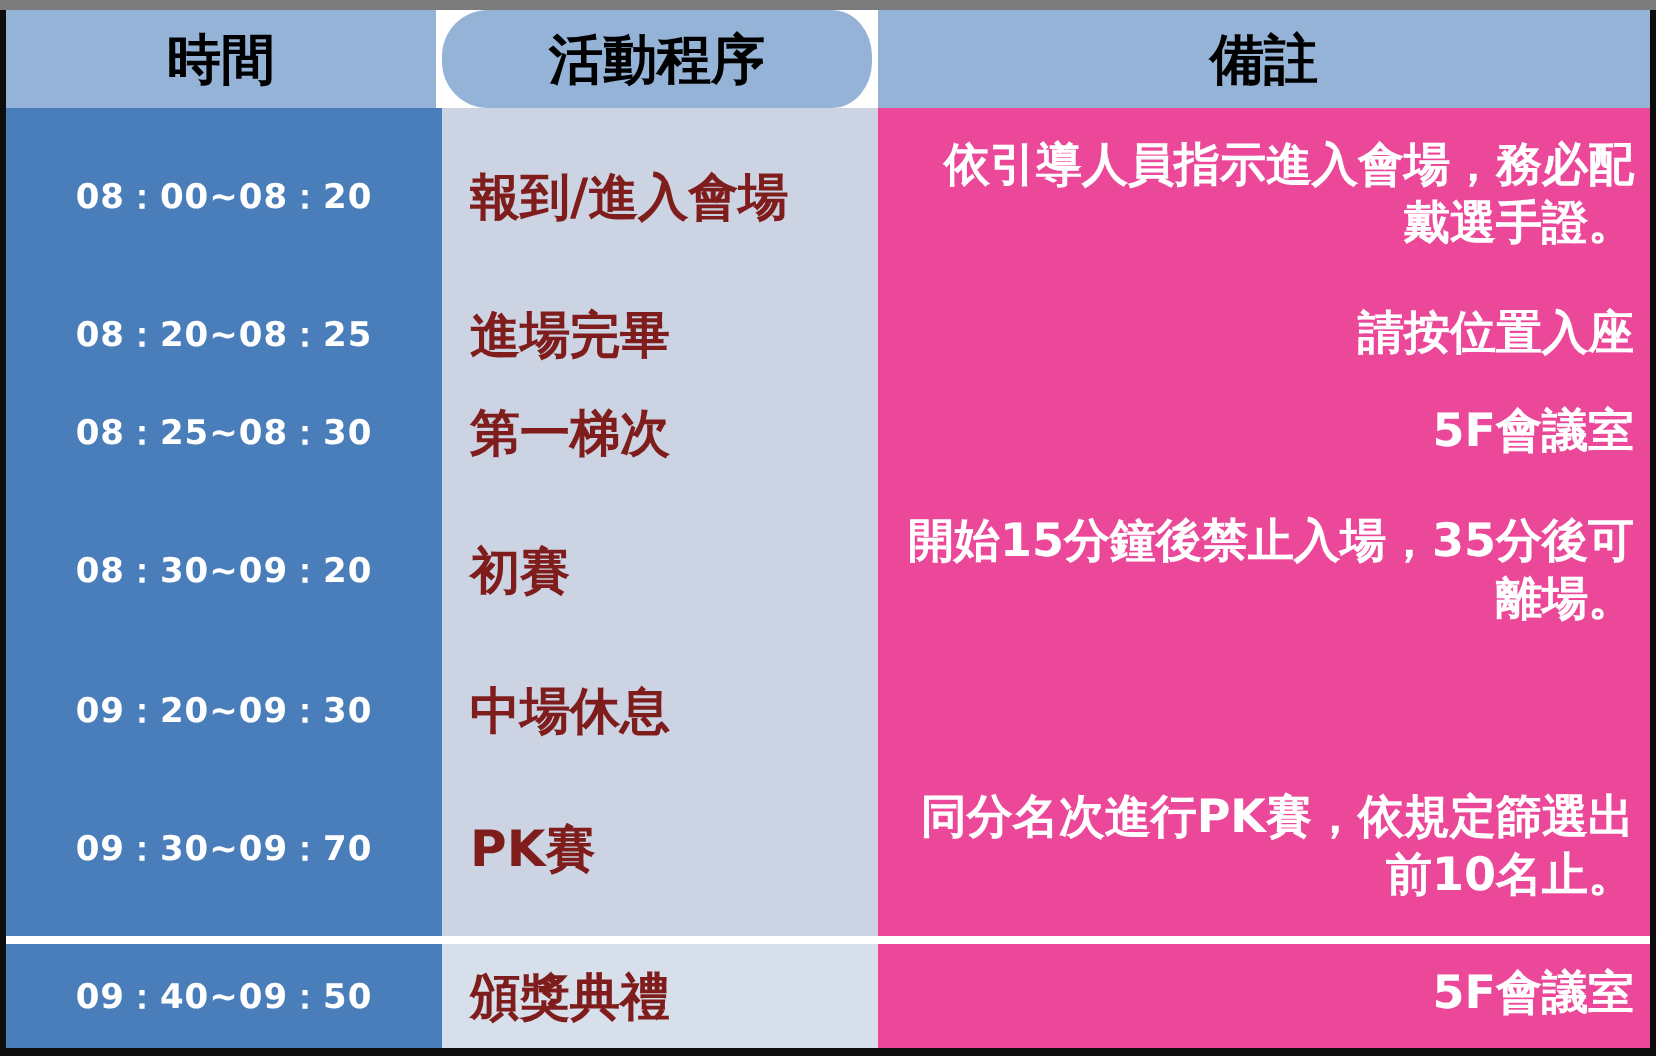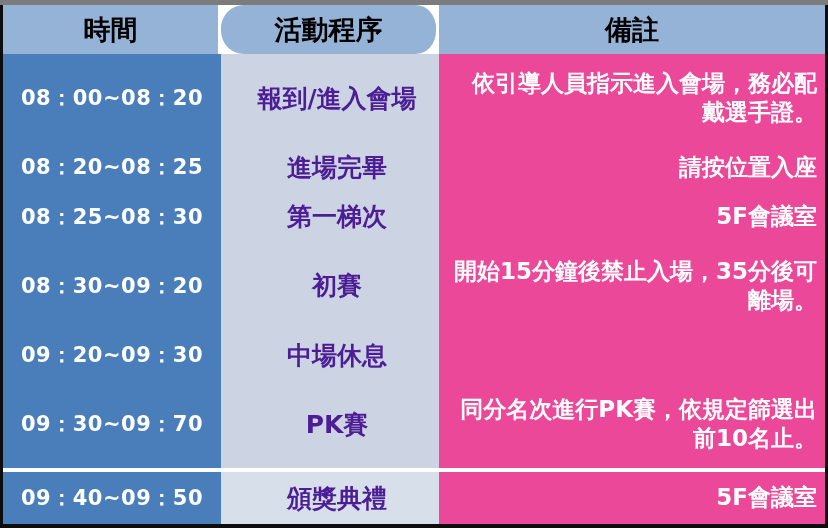--- a/index.html
+++ b/index.html
@@ -76,34 +76,34 @@
     height: 49px;
     border-bottom: 3px solid #ffffff;
   }
   .head-cell.c-time { border-right: 3px solid #ffffff; }
   .head-cell.c-prog { border-right: 3px solid #ffffff; border-radius: 23px; }
 
   
   .cell-time {
     background: #4a7ebb;
     color: #ffffff;
-    font-size: 21px;
+    font-size: 17px;
     font-weight: bold;
     text-align: center;
     letter-spacing: 0.5px;
     border-bottom: 3px solid #ffffff;
     border-right: 3px solid #ffffff;
     white-space: nowrap;
   }
   .cell-prog {
     background: #ccd4e4;
-    color: #4c1d95;
+    color: #7f1d1d;
     font-size: 25px;
     font-weight: bold;
-    text-align: center;
+    text-align: left;
     padding-left: 14px !important;
     border-bottom: 3px solid #ffffff;
     border-right: 3px solid #ffffff;
   }
   .cell-note {
     background: #ec4899;
     color: #ffffff;
     font-size: 23px;
     font-weight: bold;
     text-align: right;

